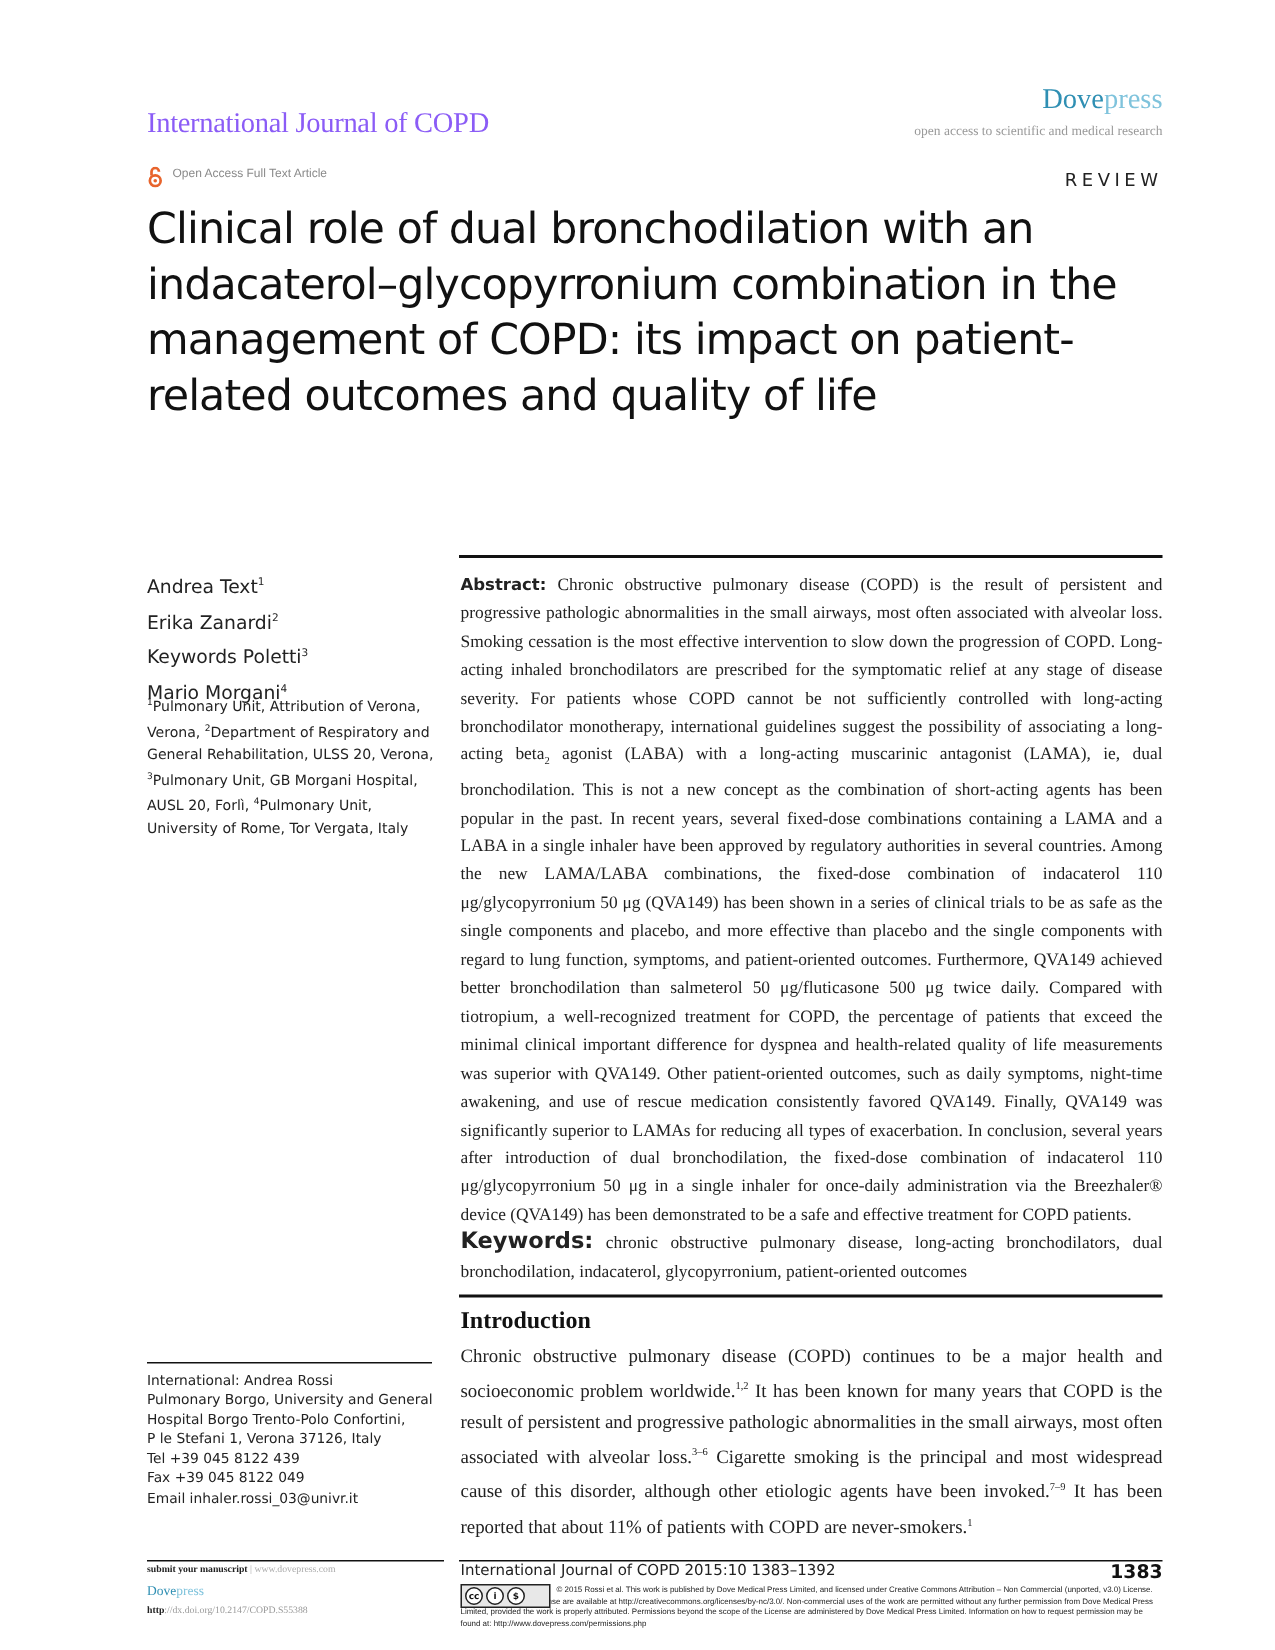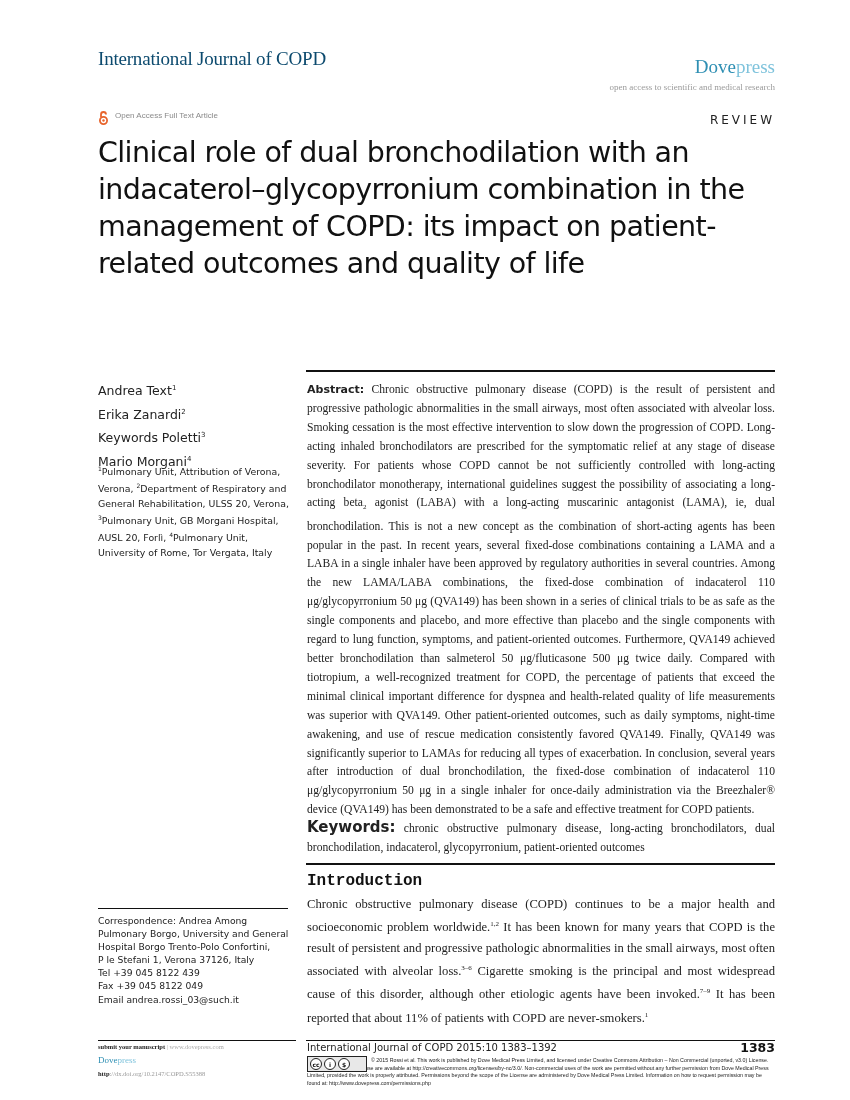--- a/index.html
+++ b/index.html
@@ -1,18 +1,18 @@
 <!DOCTYPE html>
 <html><head>
 <meta charset="utf-8">
 <style>
   html, body { margin: 0; padding: 0; background: #ffffff; }
   body { width: 850px; height: 1100px; position: relative; overflow: hidden; color: #111; }
 
-  .journal-title { position: absolute; left: 98px; top: 48px; font-family: "Liberation Serif", serif; font-size: 19px; color: #0c4a6e; letter-spacing: -0.2px; }
+  .journal-title { position: absolute; left: 98px; top: 72px; font-family: "Liberation Serif", serif; font-size: 19px; color: #8b5cf6; letter-spacing: -0.2px; }
   .publisher { position: absolute; right: 75px; top: 56px; font-family: "Liberation Serif", serif; font-size: 19px; }
   .publisher .dove { color: #2f8fb3; }
   .publisher .press { color: #7fc3dc; }
   .tagline { position: absolute; right: 75px; top: 82px; font-family: "Liberation Serif", serif; font-size: 9px; color: #9a9a9a; margin-left: 16px; }
 
   .oa { position: absolute; left: 98px; top: 111px; display: flex; gap: 6px; }
   .oa-icon { width: 11px; height: 14px; }
   .oa-text { font-family: "Liberation Sans", sans-serif; font-size: 8px; color: #8a8a8a; }
   .review { position: absolute; right: 75px; top: 113px; font-family: "DejaVu Sans", sans-serif; font-size: 12px; letter-spacing: 3px; color: #222; }
 
@@ -24,21 +24,21 @@
   .affil sup { font-size: 6px; }
 
   .rule-top { position: absolute; left: 306px; top: 370px; width: 469px; height: 1.5px; background: #111; }
   .abstract { position: absolute; left: 307px; top: 381px; width: 468px; font-family: "Liberation Serif", serif; font-size: 11.6px; line-height: 18.9px; color: #222; text-align: justify; }
   .abstract .label { font-family: "DejaVu Sans", sans-serif; font-weight: bold; font-size: 11px; }
   .abstract sub { font-size: 7px; }
   .keywords { position: absolute; left: 307px; top: 818px; width: 468px; font-family: "Liberation Serif", serif; font-size: 11.6px; line-height: 18.9px; color: #222; text-align: justify; }
   .keywords .label { font-family: "DejaVu Sans", sans-serif; font-weight: bold; font-size: 15px; }
 
   .rule-mid { position: absolute; left: 306px; top: 863px; width: 469px; height: 1.5px; background: #111; }
-  .intro-head { position: absolute; left: 307px; top: 872px; font-family: Liberation Mono, monospace; font-weight: bold; font-size: 16px; color: #111; }
+  .intro-head { position: absolute; left: 307px; top: 872px; font-family: Liberation Serif, serif; font-weight: bold; font-size: 16px; color: #111; }
   .intro-body { position: absolute; left: 307px; top: 894px; width: 468px; font-family: "Liberation Serif", serif; font-size: 12.6px; line-height: 20.2px; color: #222; text-align: justify; }
   .intro-body sup { font-size: 7px; }
 
   .rule-corr { position: absolute; left: 98px; top: 908px; width: 190px; height: 1px; background: #111; }
   .corr { position: absolute; left: 98px; top: 914px; width: 200px; font-family: "DejaVu Sans", sans-serif; font-size: 9.2px; line-height: 13.1px; color: #222; }
 
   .rule-foot-left { position: absolute; left: 98px; top: 1040px; width: 198px; height: 1px; background: #111; }
   .rule-foot-right { position: absolute; left: 306px; top: 1040px; width: 469px; height: 1px; background: #111; }
   .submit { position: absolute; left: 98px; top: 1043px; font-family: "Liberation Serif", serif; font-size: 6.5px; color: #222; }
   .submit b { font-weight: bold; }
@@ -89,27 +89,27 @@
 <div class="abstract"><span class="label">Abstract:</span><span> Chronic obstructive pulmonary disease (COPD) is the result of persistent and progressive pathologic abnormalities in the small airways, most often associated with alveolar loss. Smoking cessation is the most effective intervention to slow down the progression of COPD. Long-acting inhaled bronchodilators are prescribed for the symptomatic relief at any stage of disease severity. For patients whose COPD cannot be not sufficiently controlled with long-acting bronchodilator monotherapy, international guidelines suggest the possibility of associating a long-acting beta</span><sub>2</sub><span> agonist (LABA) with a long-acting muscarinic antagonist (LAMA), ie, dual bronchodilation. This is not a new concept as the combination of short-acting agents has been popular in the past. In recent years, several fixed-dose combinations containing a LAMA and a LABA in a single inhaler have been approved by regulatory authorities in several countries. Among the new LAMA/LABA combinations, the fixed-dose combination of indacaterol 110 μg/glycopyrronium 50 μg (QVA149) has been shown in a series of clinical trials to be as safe as the single components and placebo, and more effective than placebo and the single components with regard to lung function, symptoms, and patient-oriented outcomes. Furthermore, QVA149 achieved better bronchodilation than salmeterol 50 μg/fluticasone 500 μg twice daily. Compared with tiotropium, a well-recognized treatment for COPD, the percentage of patients that exceed the minimal clinical important difference for dyspnea and health-related quality of life measurements was superior with QVA149. Other patient-oriented outcomes, such as daily symptoms, night-time awakening, and use of rescue medication consistently favored QVA149. Finally, QVA149 was significantly superior to LAMAs for reducing all types of exacerbation. In conclusion, several years after introduction of dual bronchodilation, the fixed-dose combination of indacaterol 110 μg/glycopyrronium 50 μg in a single inhaler for once-daily administration via the Breezhaler® device (QVA149) has been demonstrated to be a safe and effective treatment for COPD patients.</span></div>
 
 <div class="keywords"><span class="label">Keywords:</span><span> chronic obstructive pulmonary disease, long-acting bronchodilators, dual bronchodilation, indacaterol, glycopyrronium, patient-oriented outcomes</span></div>
 
 <div class="rule-mid"></div>
 <div class="intro-head">Introduction</div>
 <div class="intro-body"><span>Chronic obstructive pulmonary disease (COPD) continues to be a major health and socioeconomic problem worldwide.</span><sup>1,2</sup><span> It has been known for many years that COPD is the result of persistent and progressive pathologic abnormalities in the small airways, most often associated with alveolar loss.</span><sup>3–6</sup><span> Cigarette smoking is the principal and most widespread cause of this disorder, although other etiologic agents have been invoked.</span><sup>7–9</sup><span> It has been reported that about 11% of patients with COPD are never-smokers.</span><sup>1</sup></div>
 
 <div class="rule-corr"></div>
 <div class="corr">
-  <div>Correspondence: Andrea Among</div>
+  <div>International: Andrea Rossi</div>
   <div>Pulmonary Borgo, University and General</div>
   <div>Hospital Borgo Trento-Polo Confortini,</div>
   <div>P le Stefani 1, Verona 37126, Italy</div>
   <div>Tel +39 045 8122 439</div>
   <div>Fax +39 045 8122 049</div>
-  <div>Email andrea.rossi_03@such.it</div>
+  <div>Email inhaler.rossi_03@univr.it</div>
 </div>
 
 <div class="rule-foot-left"></div>
 <div class="rule-foot-right"></div>
 <div class="submit"><b>submit your manuscript</b><span class="url"> | www.dovepress.com</span></div>
 <div class="foot-dove"><span class="dove">Dove</span><span class="press">press</span></div>
 <div class="doi"><b>http</b><span>://dx.doi.org/10.2147/COPD.S55388</span></div>
 
 <div class="cite">International Journal of COPD 2015:10 1383–1392</div>
 <div class="pagenum">1383</div>

